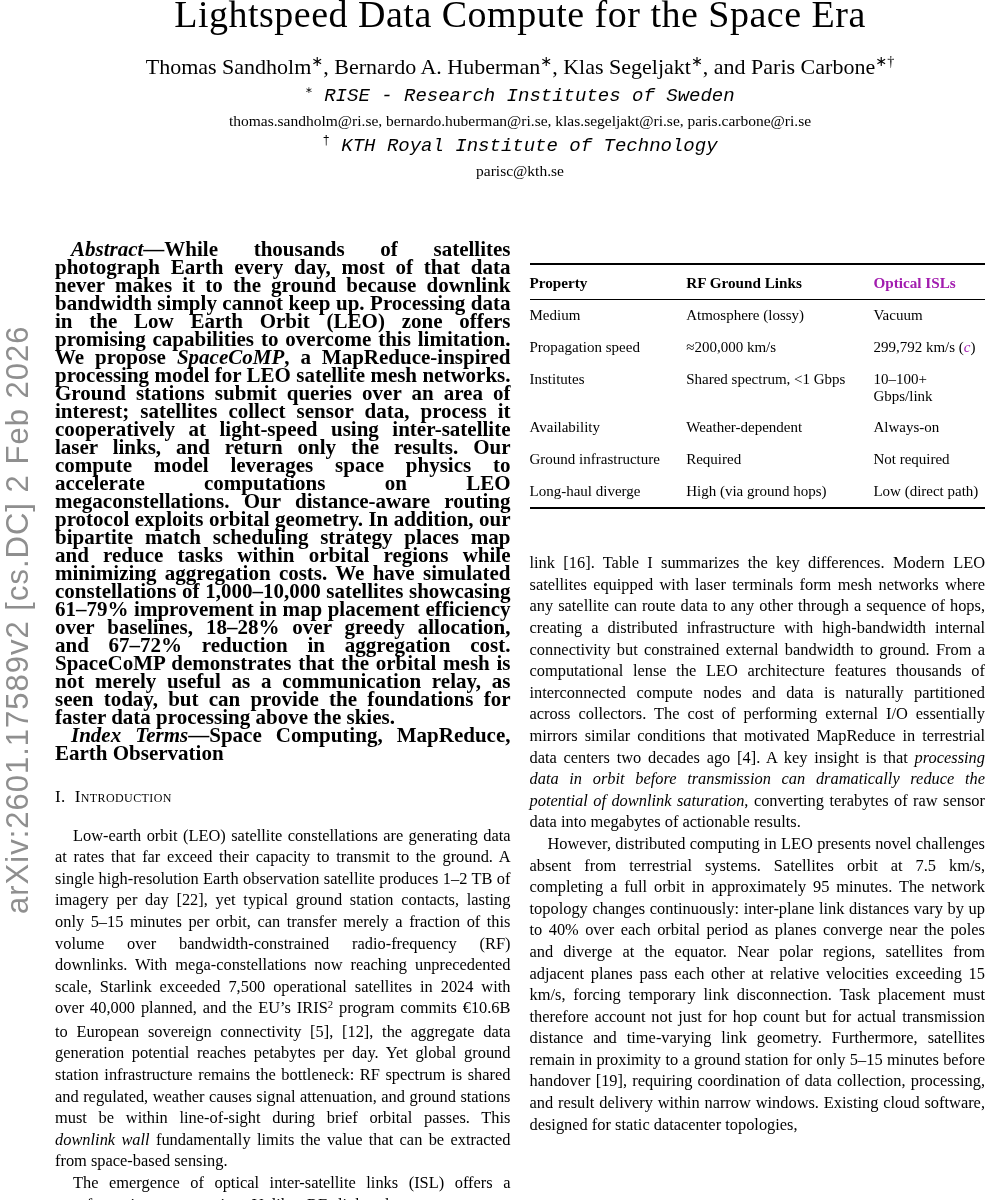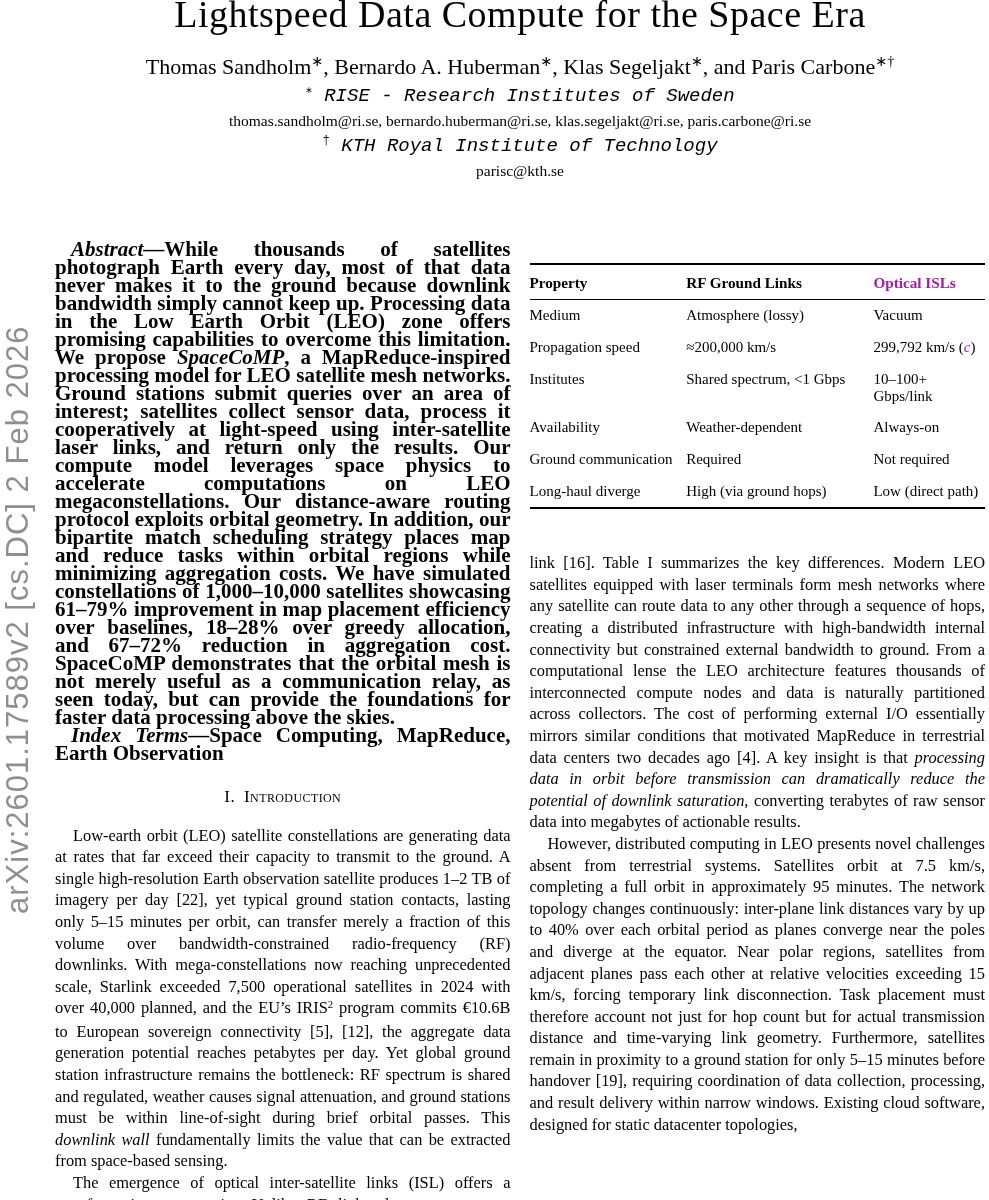--- a/index.html
+++ b/index.html
@@ -33,21 +33,21 @@
   
   .cols{display:flex;gap:19px;margin-top:60px;}
   .col{width:455.5px;min-width:0;}
 
   p{margin:0;}
   .abstract, .indexterms{
     font-size:21px;line-height:18px;font-weight:bold;
     text-align:justify;text-indent:16px;
   }
   .section-heading{
-    text-align:center;font-size:17px;font-weight:normal;
+    font-size:17px;font-weight:normal;
     font-variant:small-caps;margin:25px 0 18px 0;letter-spacing:0.4px;
   }
   .section-heading .sec-title{margin-left:9px;}
   .bodytext{
     font-size:16.4px;line-height:21.6px;text-align:justify;text-indent:18px;
   }
   .noindent{text-indent:0;}
 
   
   .tbl-caption{text-align:center;font-size:13.2px;margin-top:5px;line-height:1.55;}
@@ -130,21 +130,21 @@
               <td><span>Institutes</span></td>
               <td><span>Shared spectrum, &lt;1 Gbps</span></td>
               <td><span>10–100+ Gbps/link</span></td>
             </tr>
             <tr>
               <td><span>Availability</span></td>
               <td><span>Weather-dependent</span></td>
               <td><span>Always-on</span></td>
             </tr>
             <tr>
-              <td><span>Ground communication</span></td>
+              <td><span>Ground infrastructure</span></td>
               <td><span>Required</span></td>
               <td><span>Not required</span></td>
             </tr>
             <tr>
               <td><span>Long-haul diverge</span></td>
               <td><span>High (via ground hops)</span></td>
               <td><span>Low (direct path)</span></td>
             </tr>
           </tbody>
       </table>

